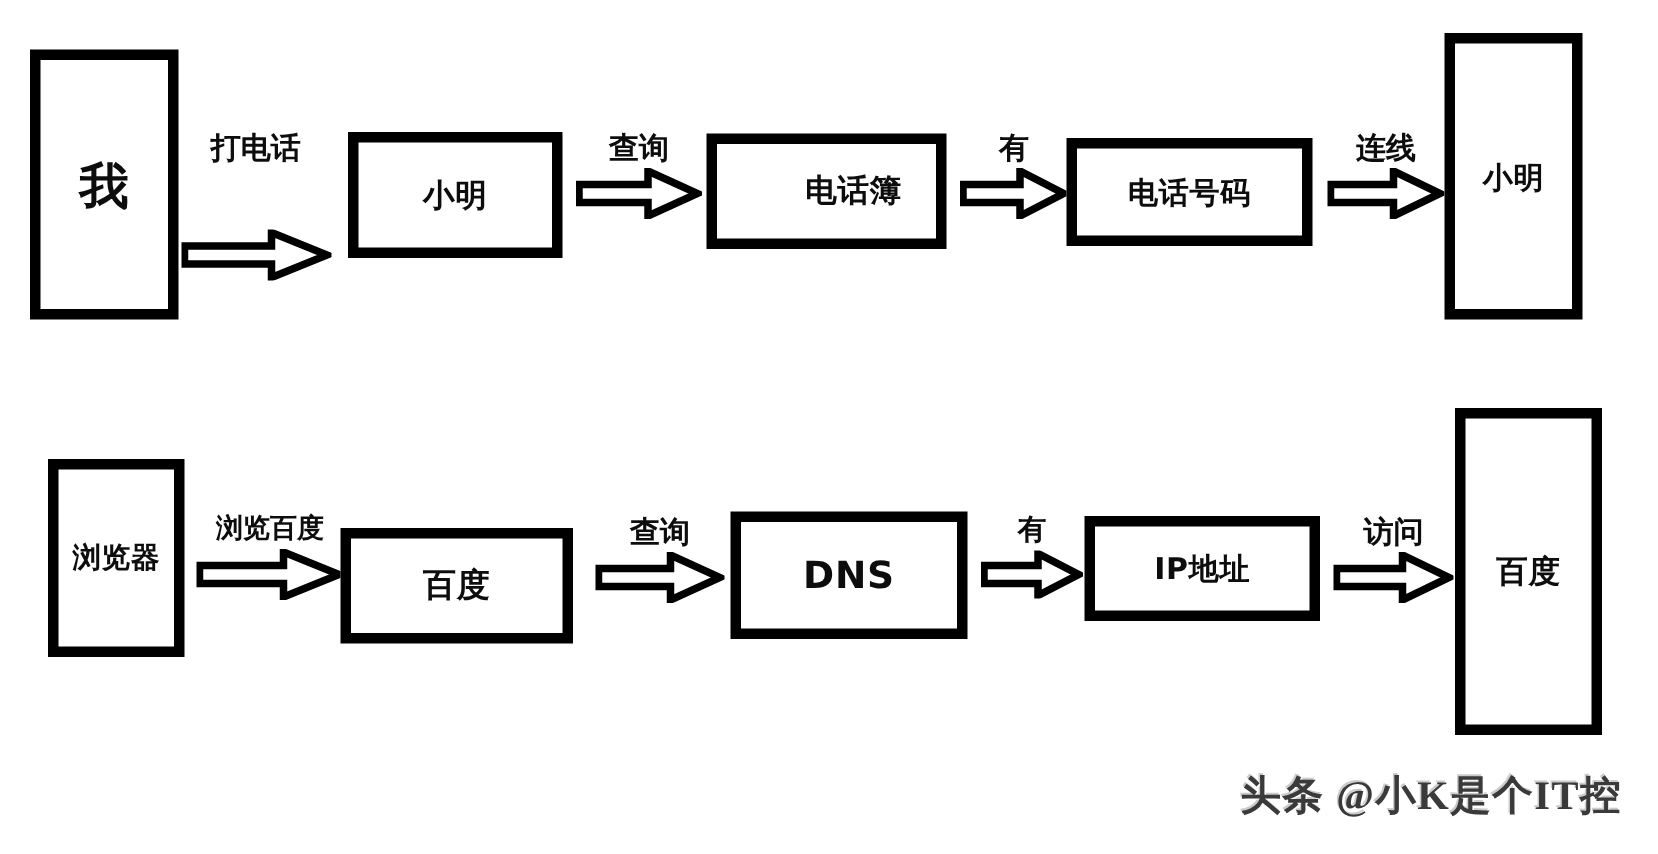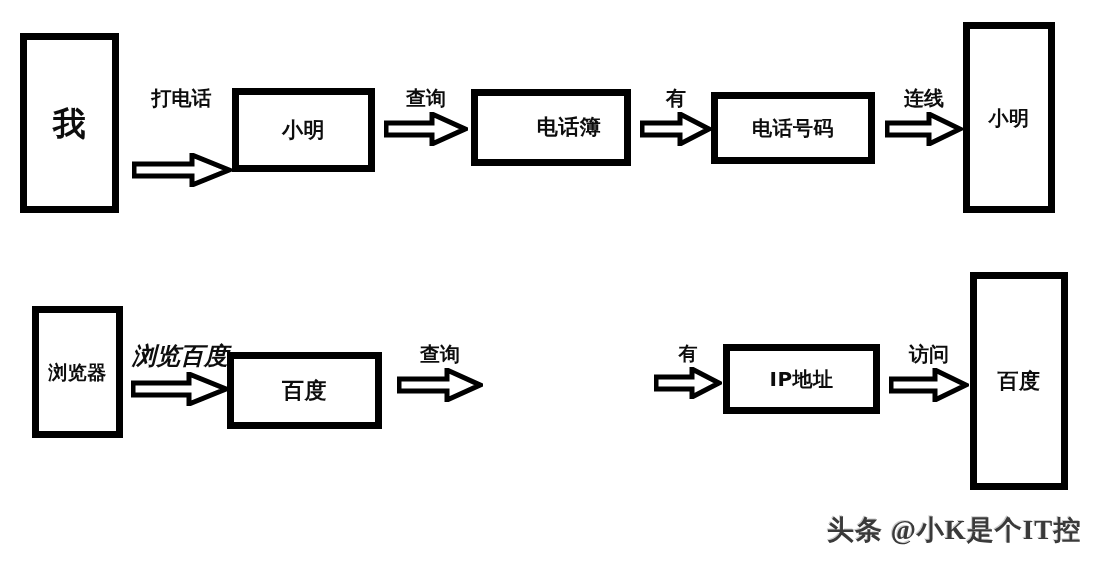--- a/index.html
+++ b/index.html
@@ -74,21 +74,21 @@
 </style>
 </head>
 <body>
 
 <div id="canvas">
 
   <div class="node tall" style="left:20px; top:33px; width:99px; height:180px;">
     <span class="node-label" style="font-size:33px;">我</span>
   </div>
 
-  <div class="edge" style="left:130px; top:88px; width:103px;gap:41px;">
+  <div class="edge" style="left:119px; top:88px; width:103px;gap:41px;">
     <span class="edge-label" style="font-size:20px;">打电话</span>
     <span class="edge-arrow">
       <svg width="100" height="34" viewBox="0 0 100 34">
         <path d="M2,11 L60,11 L60,2 L97,17 L60,32 L60,23 L2,23 Z" fill="#ffffff" stroke="#000000" stroke-width="5" stroke-linejoin="miter"></path>
       </svg>
     </span>
   </div>
 
   <div class="node wide" style="left:232px; top:88px; width:143px; height:84px;">
     <span class="node-label" style="font-size:21px;">小明</span>
@@ -131,41 +131,44 @@
 
   <div class="node tall" style="left:963px; top:22px; width:92px; height:191px;">
     <span class="node-label" style="font-size:20px;">小明</span>
   </div>
 
   <div class="node tall" style="left:32px; top:306px; width:91px; height:132px;">
     <span class="node-label" style="font-size:19px;">浏览器</span>
   </div>
 
   <div class="edge" style="left:130px; top:344px; width:100px;">
-    <span class="edge-label" style="font-size:24px;font-style:italic;">浏览百度</span>
+    <span class="edge-label" style="font-size:18px;">浏览百度</span>
     <span class="edge-arrow">
       <svg width="98" height="34" viewBox="0 0 98 34">
         <path d="M2,11 L58,11 L58,2 L95,17 L58,32 L58,23 L2,23 Z" fill="#ffffff" stroke="#000000" stroke-width="5" stroke-linejoin="miter"></path>
       </svg>
     </span>
   </div>
 
   <div class="node wide" style="left:227px; top:352px; width:155px; height:77px;">
     <span class="node-label" style="font-size:22px;">百度</span>
   </div>
 
   <div class="edge" style="left:396px; top:344px; width:88px;">
     <span class="edge-label" style="font-size:20px;">查询</span>
     <span class="edge-arrow">
       <svg width="86" height="34" viewBox="0 0 86 34">
         <path d="M2,11 L50,11 L50,2 L83,17 L50,32 L50,23 L2,23 Z" fill="#ffffff" stroke="#000000" stroke-width="5" stroke-linejoin="miter"></path>
       </svg>
     </span>
   </div>
 
+  <div class="node wide" style="left:487px; top:341px; width:158px; height:85px;">
+    <span class="node-label" style="font-size:25px;">DNS</span>
+  </div>
 
   <div class="edge" style="left:653px; top:344px; width:70px;">
     <span class="edge-label" style="font-size:19px;">有</span>
     <span class="edge-arrow">
       <svg width="68" height="32" viewBox="0 0 68 32">
         <path d="M2,10 L38,10 L38,2 L65,16 L38,30 L38,22 L2,22 Z" fill="#ffffff" stroke="#000000" stroke-width="5" stroke-linejoin="miter"></path>
       </svg>
     </span>
   </div>
 

